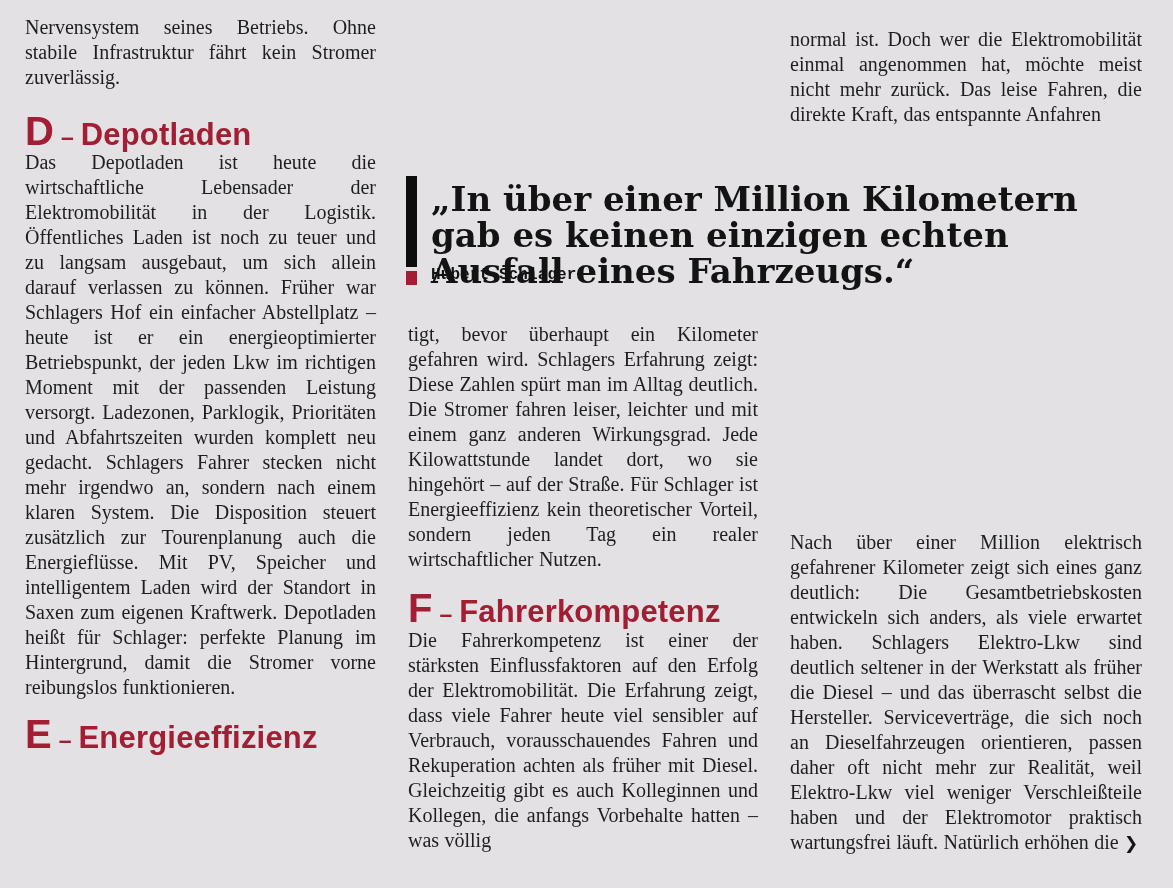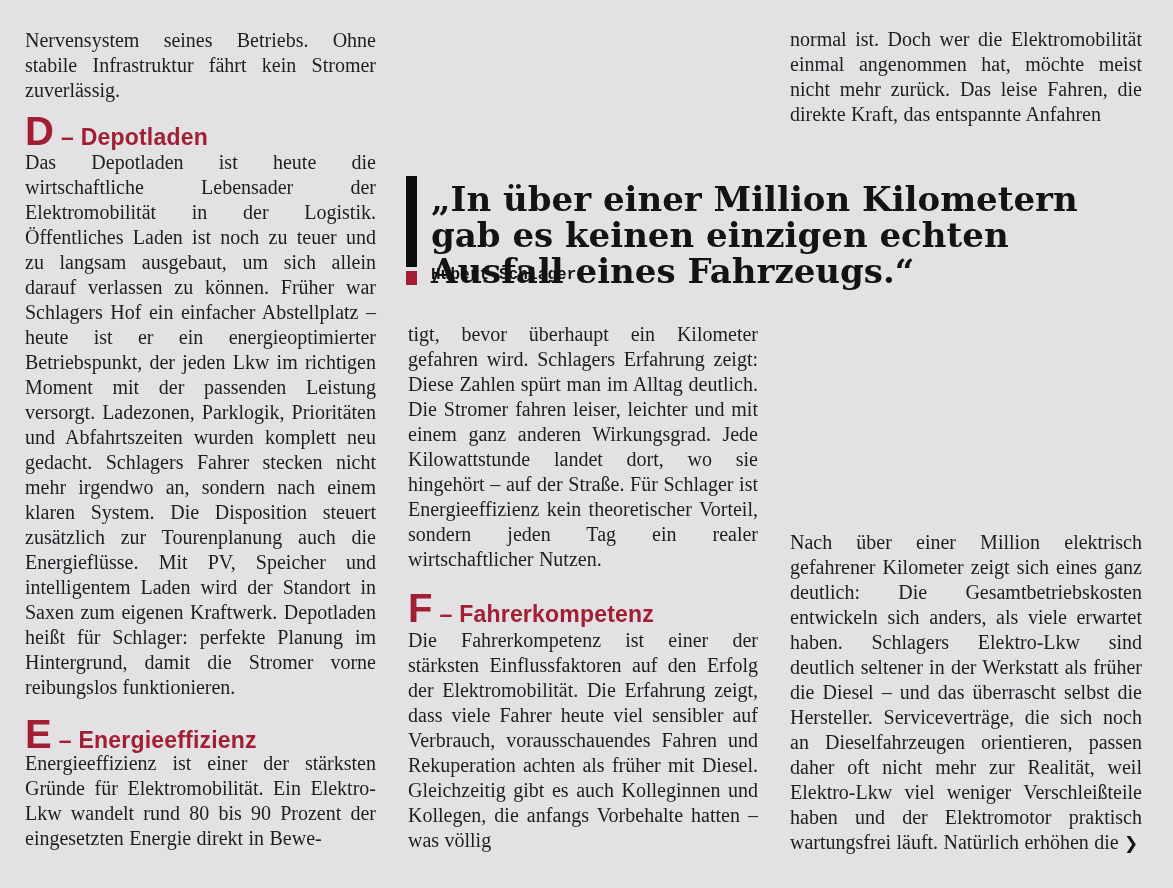--- a/index.html
+++ b/index.html
@@ -21,21 +21,21 @@
     hyphens:auto;-webkit-hyphens:auto;
     word-spacing:0.02em;
   }
   .heading{
     position:absolute;white-space:nowrap;
     font-family:"Liberation Sans", sans-serif;font-weight:bold;
     color:var(--accent);
   }
   .h-letter{font-size:40px;line-height:1;}
   .h-sep{font-size:23px;margin:0 7px 0 7px;}
-  .h-title{font-size:23px;letter-spacing:0.2px;}
+  .h-title{font-size:31px;letter-spacing:0.2px;}
   .quote-bar{
     position:absolute;left:406px;top:176px;width:11px;height:91px;
     background:var(--bar);
   }
   .quote-text{
     position:absolute;left:431px;top:181px;width:715px;
     font-family:"DejaVu Serif", serif;font-weight:bold;
     font-size:34px;line-height:36px;color:#131314;
     text-align:left;
   }
@@ -51,33 +51,32 @@
   .cont{
     font-family:"DejaVu Sans", sans-serif;font-weight:bold;
     font-size:17px;color:#151516;letter-spacing:0;
   }
 </style>
 </head>
 <body>
 
 <div class="page">
 
-  <p class="para" style="left:25px;top:28px;width:351px">Nervensystem seines Betriebs. Ohne stabile Infrastruktur fährt kein Stromer zuverlässig.</p>
+  <p class="para" style="left:25px;top:15px;width:351px">Nervensystem seines Betriebs. Ohne stabile Infrastruktur fährt kein Stromer zuverlässig.</p>
 
   <div class="heading" style="left:25px;top:111px">
     <span class="h-letter">D</span><span class="h-sep">–</span><span class="h-title">Depotladen</span>
   </div>
 
   <p class="para" style="left:25px;top:150px;width:351px">Das Depotladen ist heute die wirtschaftliche Lebensader der Elektromobilität in der Logistik. Öffentliches Laden ist noch zu teuer und zu langsam ausgebaut, um sich allein darauf verlassen zu können. Früher war Schlagers Hof ein einfacher Abstellplatz – heute ist er ein energieoptimierter Betriebspunkt, der jeden Lkw im richtigen Moment mit der passenden Leistung versorgt. Ladezonen, Parklogik, Prioritäten und Abfahrtszeiten wurden komplett neu gedacht. Schlagers Fahrer stecken nicht mehr irgendwo an, sondern nach einem klaren System. Die Disposition steuert zusätzlich zur Tourenplanung auch die Energieflüsse. Mit PV, Speicher und intelligentem Laden wird der Standort in Saxen zum eigenen Kraftwerk. Depotladen heißt für Schlager: perfekte Planung im Hintergrund, damit die Stromer vorne reibungslos funktionieren.</p>
 
   <div class="heading" style="left:25px;top:714px">
     <span class="h-letter">E</span><span class="h-sep">–</span><span class="h-title">Energieeffizienz</span>
   </div>
 
-  <p class="para" style="left:25px;top:751px;width:351px">Energieeffizienz ist einer der stärksten Gründe für Elektromobilität. Ein Elektro-Lkw wandelt rund 80 bis 90 Prozent der eingesetzten Energie direkt in Bewe-</p>
 
 
   <div class="quote-bar"></div>
   <div class="quote-text">„In über einer Million Kilometern gab es keinen einzigen echten Ausfall eines Fahrzeugs.“</div>
   <div class="quote-square"></div>
   <div class="quote-attr">Hubert Schlager</div>
 
   <p class="para" style="left:408px;top:322px;width:350px">tigt, bevor überhaupt ein Kilometer gefahren wird. Schlagers Erfahrung zeigt: Diese Zahlen spürt man im Alltag deutlich. Die Stromer fahren leiser, leichter und mit einem ganz anderen Wirkungsgrad. Jede Kilowattstunde landet dort, wo sie hingehört – auf der Straße. Für Schlager ist Energieeffizienz kein theoretischer Vorteil, sondern jeden Tag ein realer wirtschaftlicher Nutzen.</p>
 
   <div class="heading" style="left:408px;top:588px">

